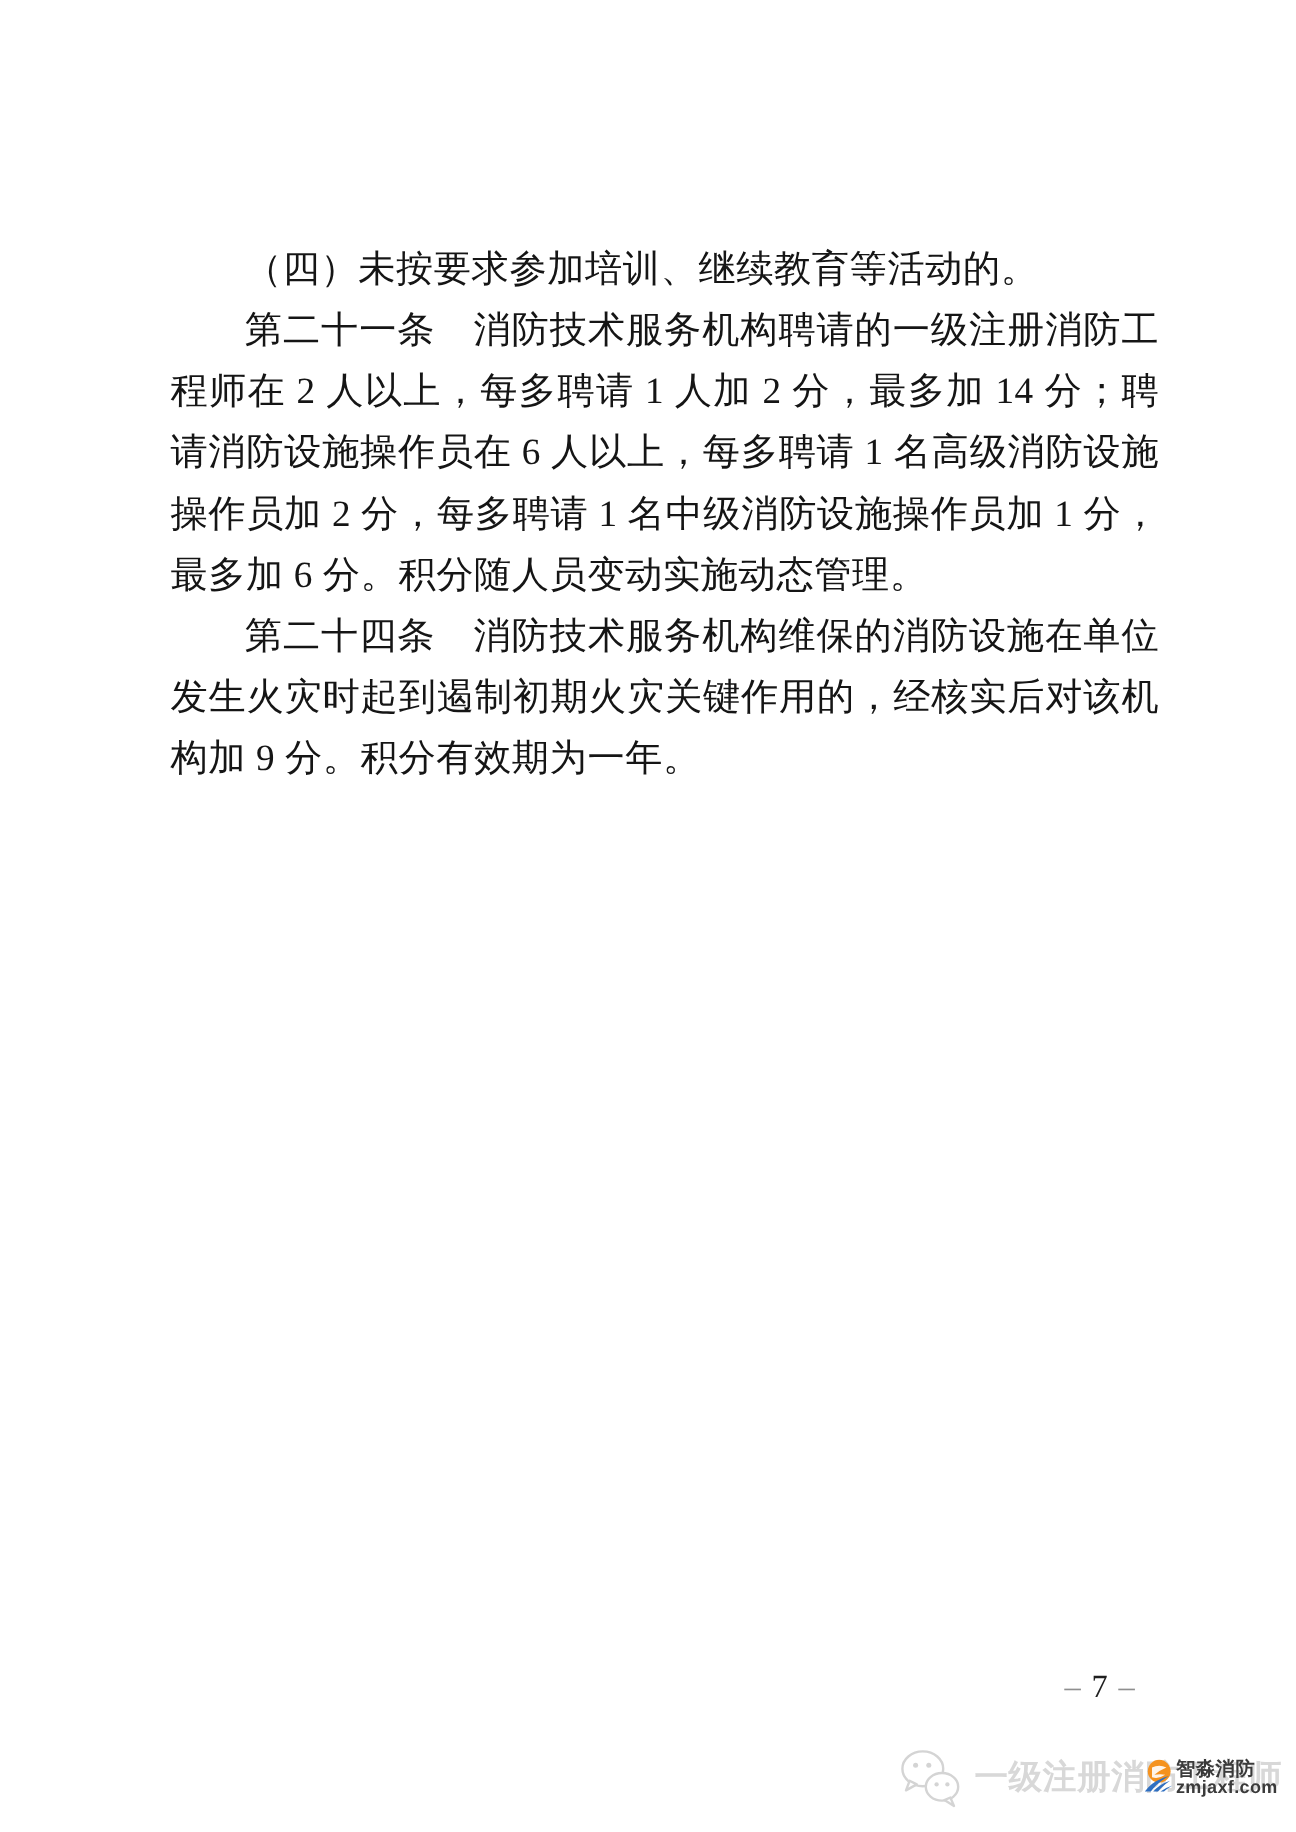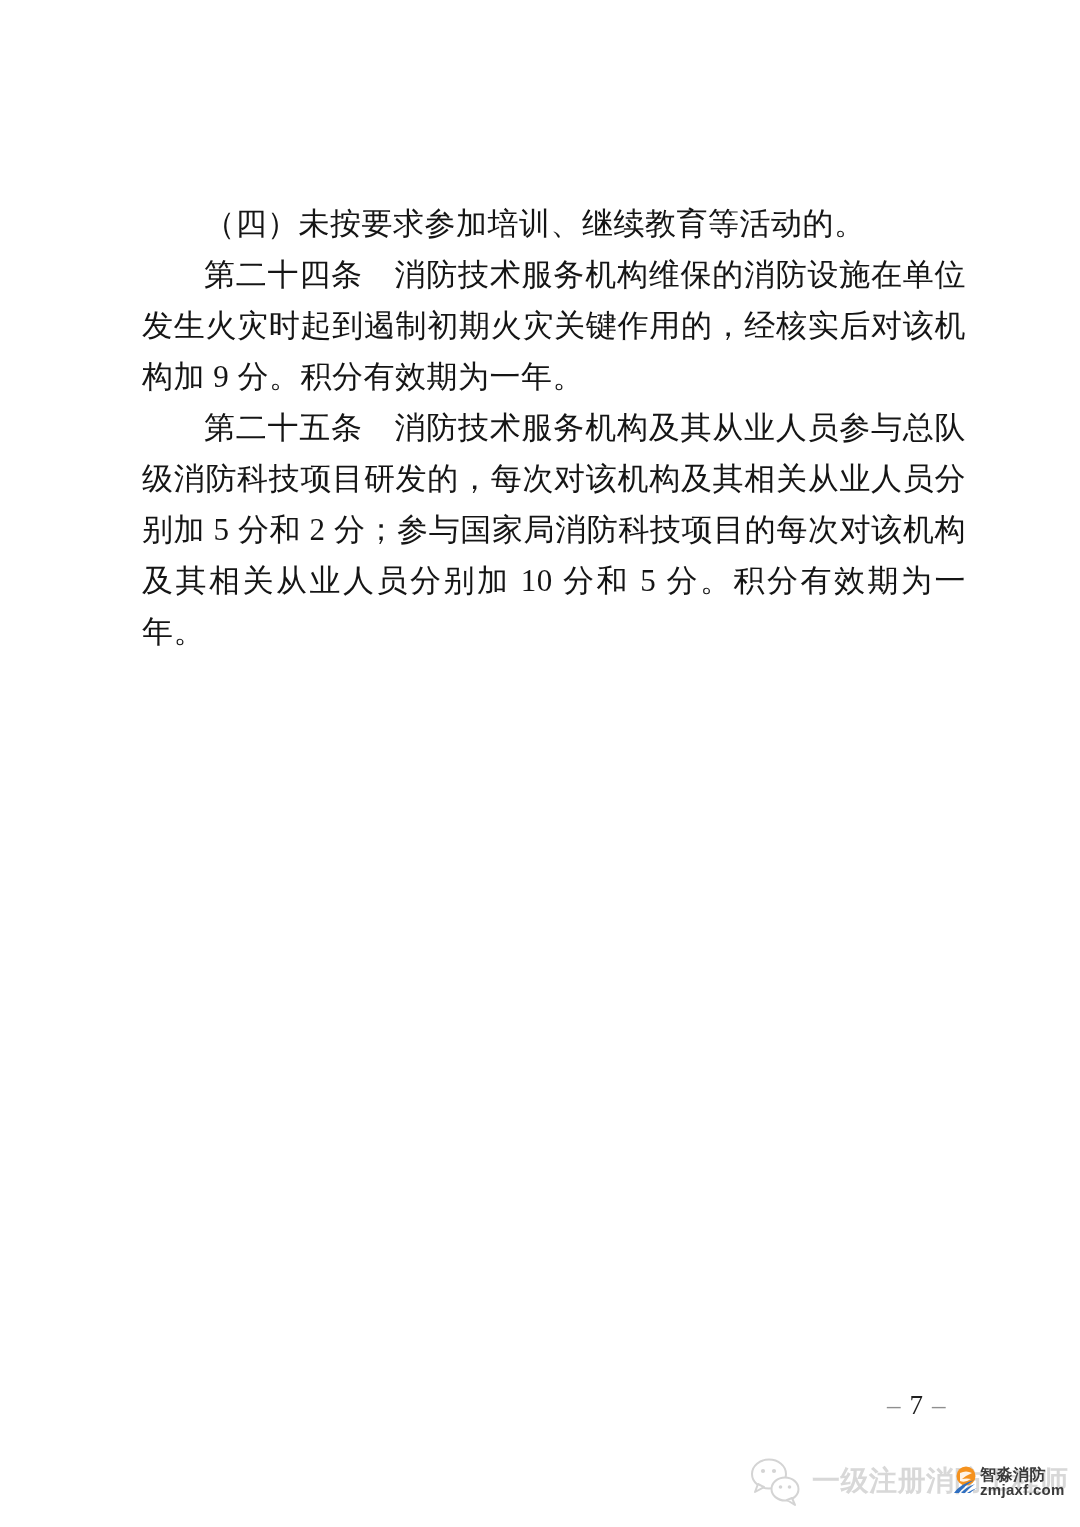--- a/index.html
+++ b/index.html
@@ -103,22 +103,22 @@
     font-family: "Liberation Sans", "DejaVu Sans", sans-serif;
   }
 </style>
 </head>
 <body>
 
 <div class="page">
 
   <div class="content">
     <p>（四）未按要求参加培训、继续教育等活动的。</p>
+    <p>第二十一条　消防技术服务机构聘请的一级注册消防工程师在 2 人以上，每多聘请 1 人加 2 分，最多加 14 分；聘请消防设施操作员在 6 人以上，每多聘请 1 名高级消防设施操作员加 2 分，每多聘请 1 名中级消防设施操作员加 1 分，最多加 6 分。积分随人员变动实施动态管理。</p>
     <p>第二十四条　消防技术服务机构维保的消防设施在单位发生火灾时起到遏制初期火灾关键作用的，经核实后对该机构加 9 分。积分有效期为一年。</p>
-    <p>第二十五条　消防技术服务机构及其从业人员参与总队级消防科技项目研发的，每次对该机构及其相关从业人员分别加 5 分和 2 分；参与国家局消防科技项目的每次对该机构及其相关从业人员分别加 10 分和 5 分。积分有效期为一年。</p>
   </div>
 
   <div class="page-number">
     <span class="dash">–</span><span>7</span><span class="dash">–</span>
   </div>
 
   <div class="watermark">
 
     <span class="wechat-icon">
       <svg width="54" height="52" viewBox="0 0 54 52">

